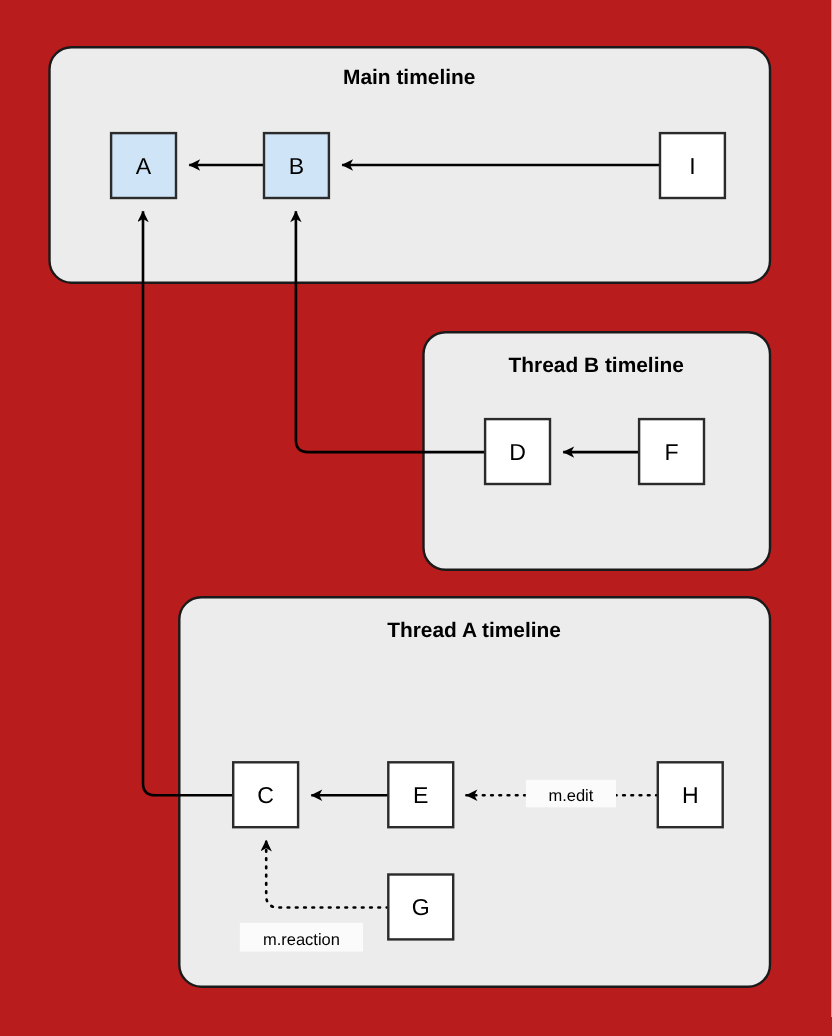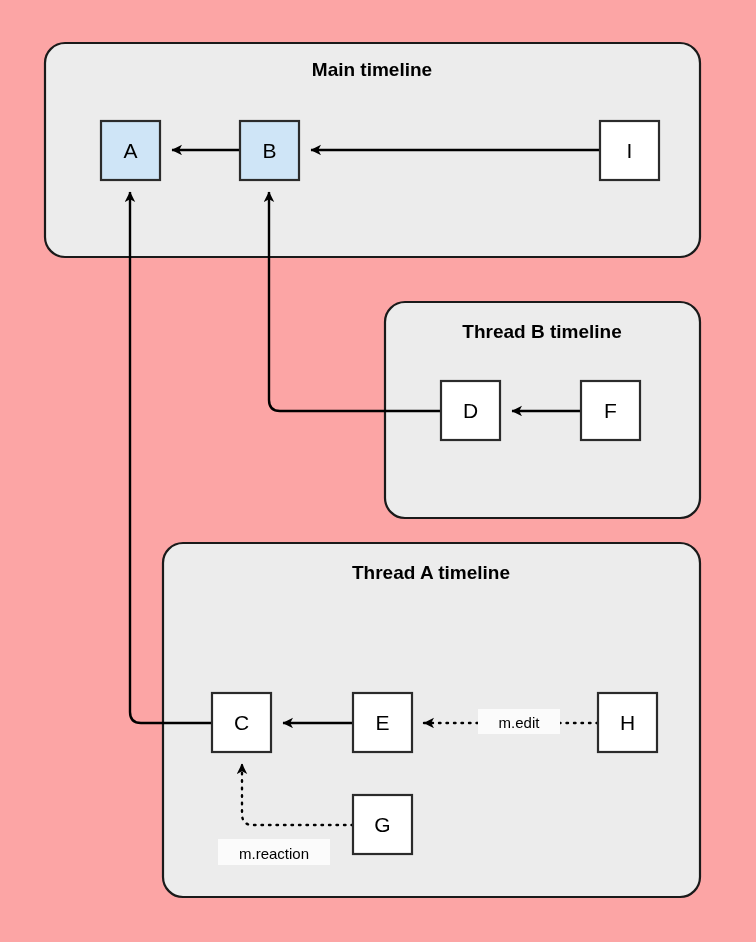--- a/index.html
+++ b/index.html
@@ -7,21 +7,21 @@
     padding: 0;
     background: #ffffff;
   }
   body {
     font-family: "Liberation Sans", sans-serif;
   }
   #diagram-root {
     position: relative;
     width: 756px;
     height: 942px;
-    background: #fca5a5;
+    background: #b91c1c;
     overflow: hidden;
   }
   #diagram-svg {
     position: absolute;
     left: 0;
     top: 0;
     width: 756px;
     height: 942px;
   }
   .group-title {

